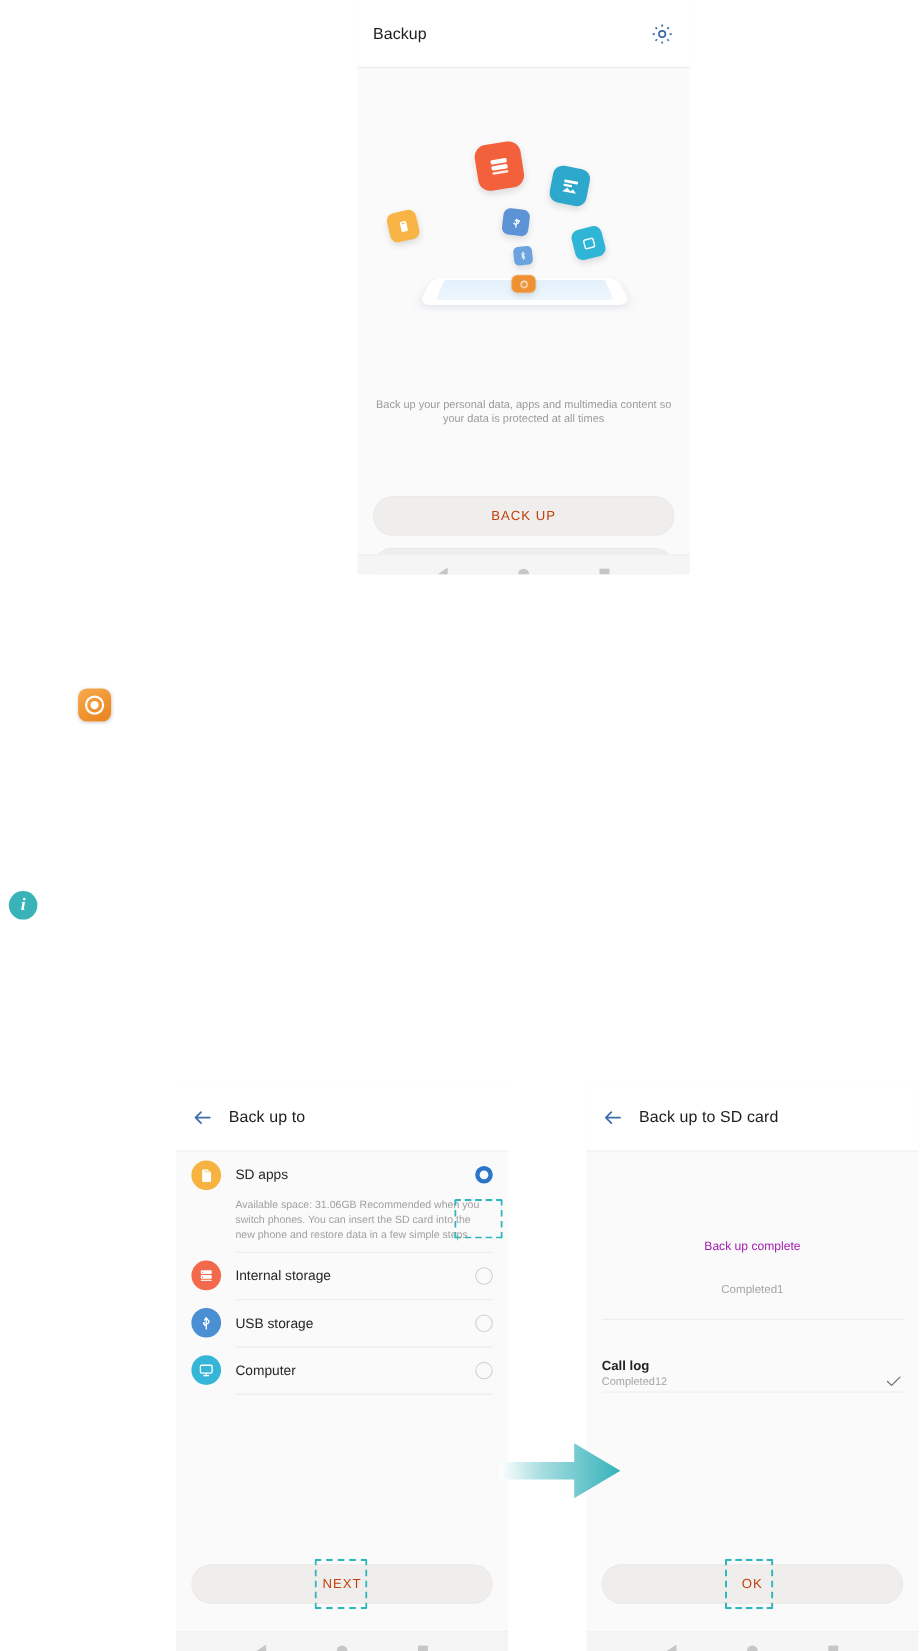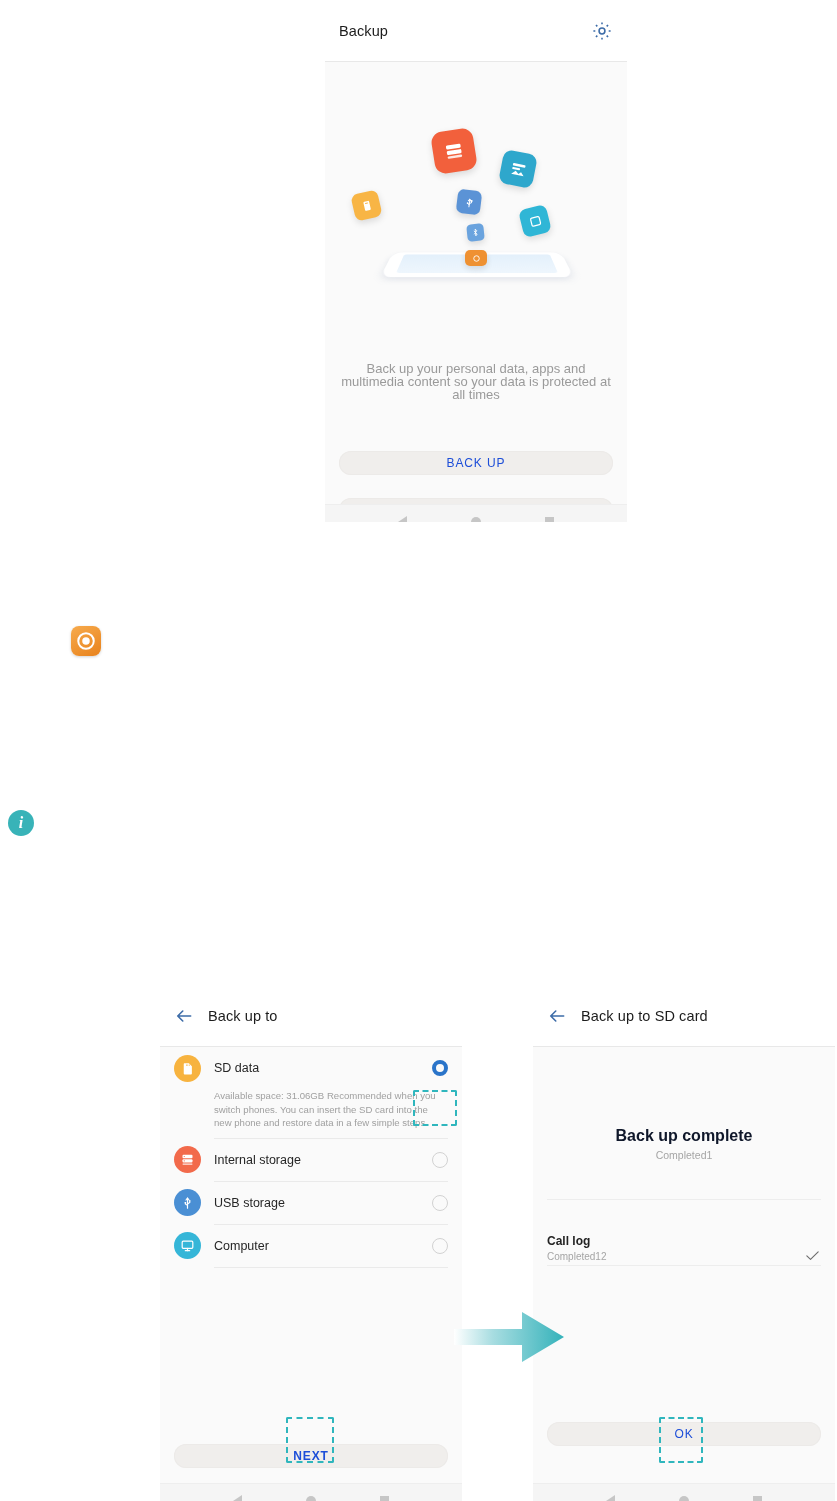--- a/index.html
+++ b/index.html
@@ -45,27 +45,27 @@
     box-shadow:0 4px 9px rgba(120,140,170,.18);
     transform:perspective(260px) rotateX(56deg);
   }
   .phone-screen{
     position:absolute;left:13px;right:13px;top:4px;bottom:7px;
     background:linear-gradient(180deg,#e3f0fb 0%,#eef6fd 100%);border-radius:3px;
   }
 
   .desc{
     position:absolute;left:14px;right:14px;top:300px;text-align:center;
-    font-size:13px;line-height:13px;color:#9a9a9a;
+    font-size:10px;line-height:13px;color:#9a9a9a;
   }
 
   .pill{
-    position:absolute;left:14px;height:24px;width:274px;border-radius:18px;
+    position:absolute;left:14px;height:36px;width:274px;border-radius:18px;
     background:#f0eeec;display:flex;align-items:center;justify-content:center;
-    font-size:12px;letter-spacing:.9px;color:#1d4ed8;
+    font-size:12px;letter-spacing:.9px;color:#c2410c;
     box-shadow:inset 0 0 0 1px #eceae8;
   }
   #btn-backup{top:389px;}
   #btn-restore{top:436px;}
 
   
   #app-icon-backup{
     position:absolute;left:71px;top:626px;width:30px;height:30px;
     border-radius:8px;background:linear-gradient(150deg,#f5a council,#e8861f);
     background:linear-gradient(150deg,#f7ab4d 0%,#e8821c 100%);
@@ -107,24 +107,24 @@
     position:absolute;border:2px dashed #2fb6bd;border-radius:2px;
     pointer-events:none;box-sizing:border-box;
   }
 
   
   #screen-done{left:533px;top:985px;width:302px;height:516px;}
   #screen-done .phone-body{height:470px;}
 
   .done-title{
     position:absolute;left:0;right:0;top:80px;text-align:center;
-    font-size:16px;color:#0f172a;font-weight:bold;
+    font-size:11px;color:#a21caf;font-weight:normal;
   }
   .done-sub{
-    position:absolute;left:0;right:0;top:102px;text-align:center;
+    position:absolute;left:0;right:0;top:119px;text-align:center;
     font-size:10.5px;color:#a5a5a5;
   }
   .rowline{position:absolute;left:14px;right:14px;height:1px;background:#ededed;}
   .task-row{
     position:absolute;left:14px;right:14px;top:167px;height:50px;
     display:flex;align-items:flex-end;
   }
   .task-texts{flex:1;}
   .task-name{font-size:12px;color:#232323;font-weight:bold;line-height:16px;}
   .task-state{font-size:10px;color:#a5a5a5;line-height:15px;}
@@ -264,21 +264,21 @@
       <div class="opt">
         <div class="opt-main">
           <span class="opt-ico" style="background:#f7b33f;">
             <svg width="15" height="15" viewBox="0 0 24 24">
               <path d="M7 3.5h7.2L19 8.2V20a1.5 1.5 0 0 1-1.5 1.5h-10A1.5 1.5 0 0 1 6 20V5a1.5 1.5 0 0 1 1-1.5z" fill="#fff"></path>
               <rect x="9.6" y="5.2" width="1.2" height="2.6" rx=".6" fill="#f7b33f"></rect>
               <rect x="11.9" y="5.2" width="1.2" height="2.6" rx=".6" fill="#f7b33f"></rect>
               <rect x="14.2" y="5.2" width="1.2" height="2.6" rx=".6" fill="#f7b33f"></rect>
             </svg>
           </span>
-          <span class="opt-label">SD data</span>
+          <span class="opt-label">SD apps</span>
           <span class="radio on"></span>
         </div>
         <div class="opt-sub">Available space: 31.06GB
 Recommended when you switch phones. You can insert the SD card into the new phone and restore data in a few simple steps.</div>
         <div class="opt-div"></div>
       </div>
 
       <div class="opt">
         <div class="opt-main">
           <span class="opt-ico" style="background:#f26a4b;">
@@ -325,21 +325,21 @@
           </span>
           <span class="opt-label">Computer</span>
           <span class="radio"></span>
         </div>
         <div class="opt-div"></div>
       </div>
     </div>
 
     <div class="hl" style="left:253px;top:43px;width:44px;height:36px;"></div>
 
-    <div class="pill" style="top:397px;font-weight:bold;">NEXT</div>
+    <div class="pill" style="top:375px;">NEXT</div>
     <div class="hl" style="left:126px;top:370px;width:48px;height:46px;"></div>
 
     <div class="navbar">
       <span class="nav-back"></span>
       <span class="nav-home"></span>
       <span class="nav-recent"></span>
     </div>
   </div>
 </div>
 

